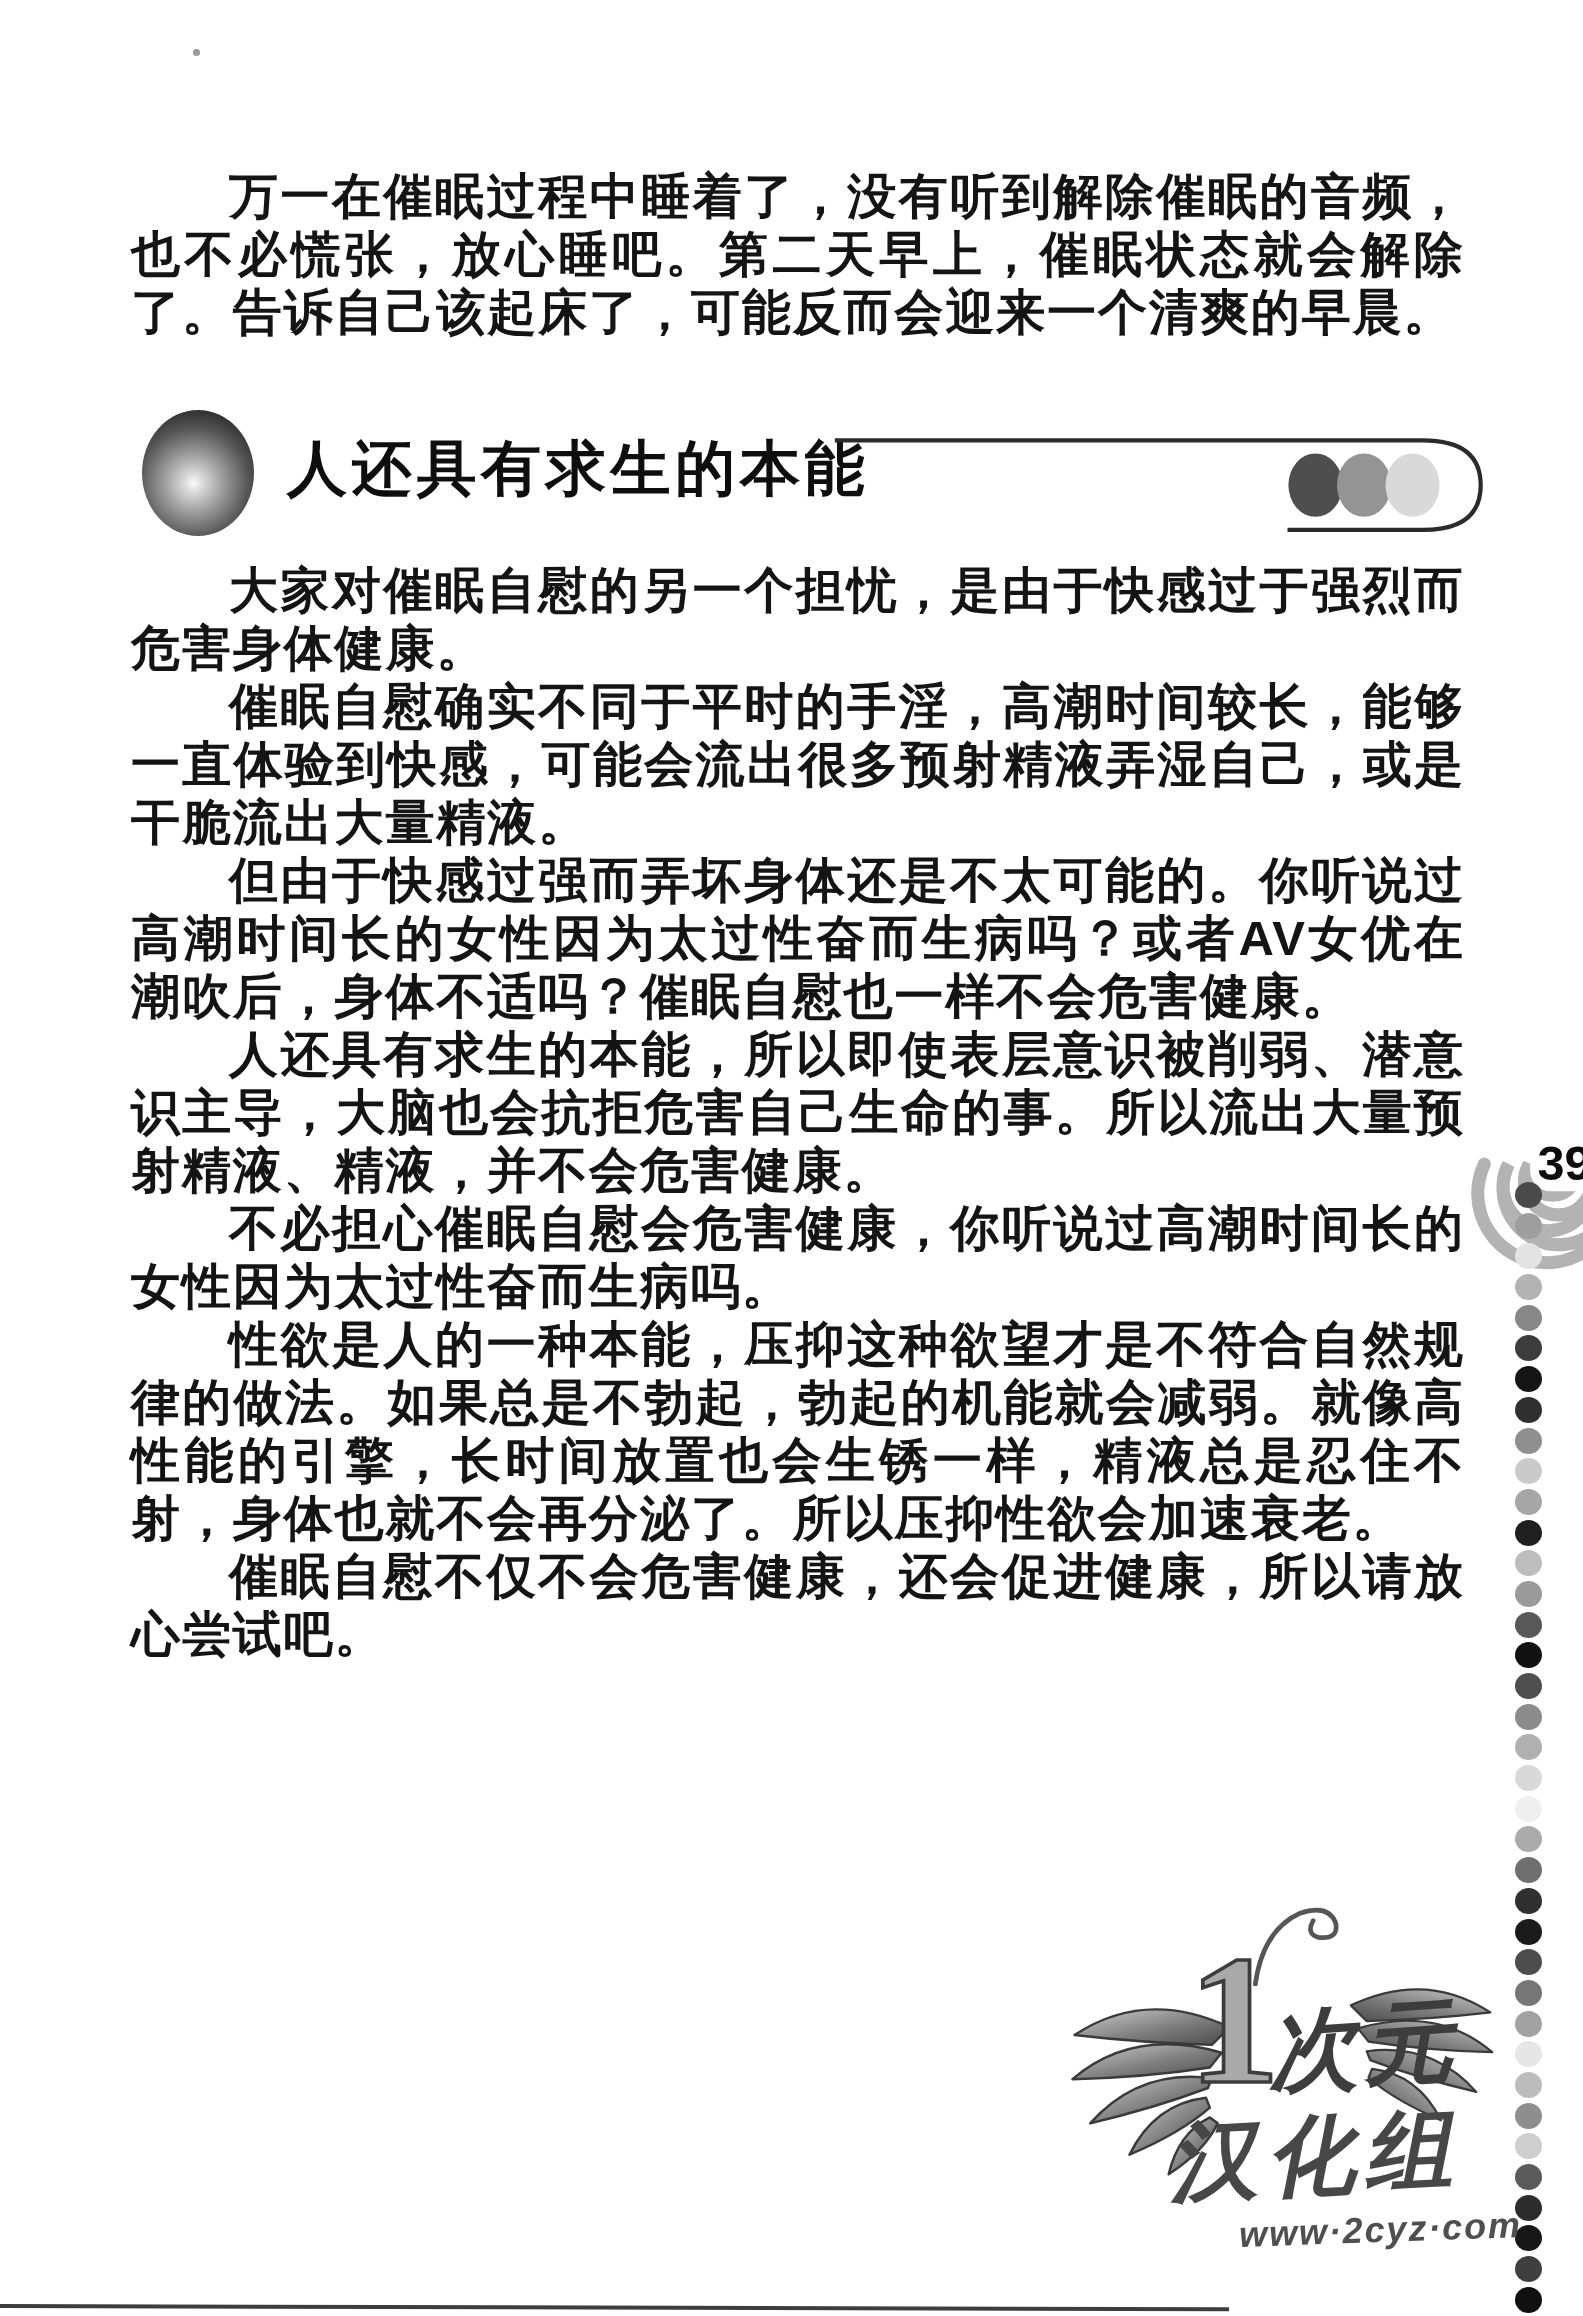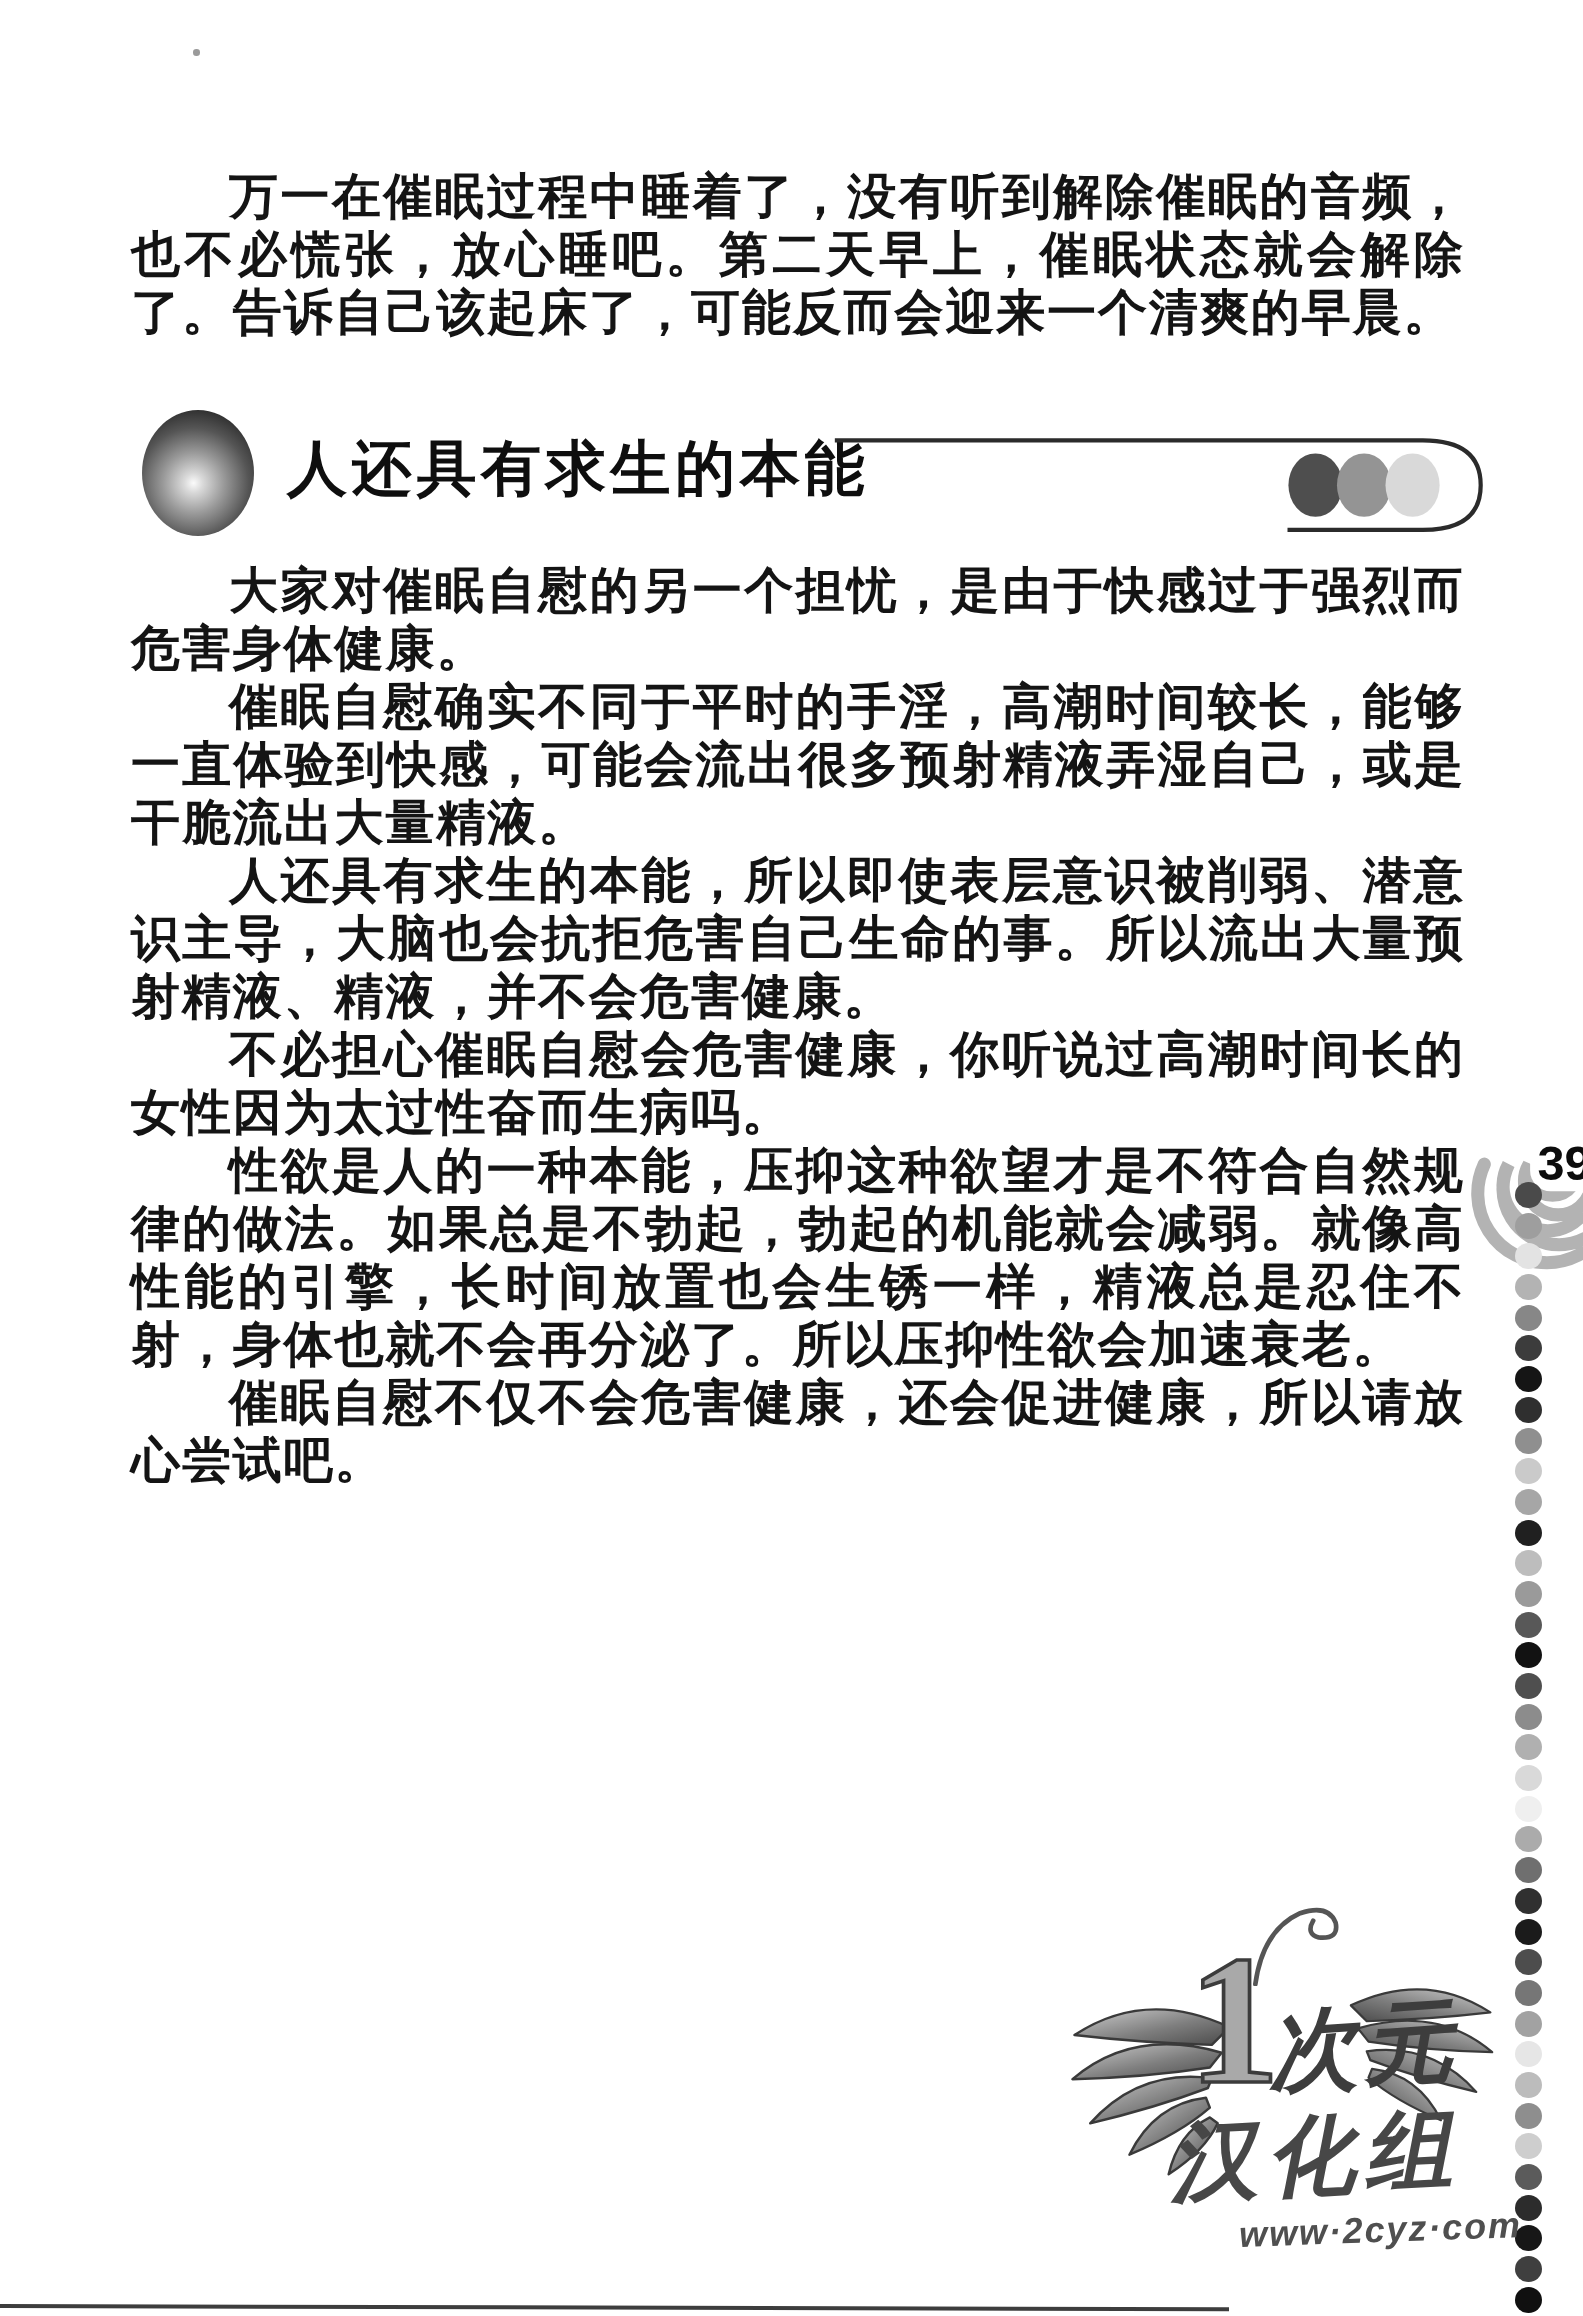--- a/index.html
+++ b/index.html
@@ -88,20 +88,21 @@
       <path d="M 5 10 H 635 Q 697 10 697 58 Q 697 106 635 106 H 490" fill="none" stroke="#2b2b2b" stroke-width="4.5"></path>
       <ellipse cx="520" cy="58" rx="29" ry="34" fill="#4e4e4e"></ellipse>
       <ellipse cx="572" cy="58" rx="29" ry="34" fill="#949494"></ellipse>
       <ellipse cx="624" cy="58" rx="29" ry="34" fill="#d9d9d9"></ellipse>
     </svg>
   </div>
 
   <div class="textcol" style="top:561px;">
       <p>大家对催眠自慰的另一个担忧，是由于快感过于强烈而危害身体健康。</p>
       <p>催眠自慰确实不同于平时的手淫，高潮时间较长，能够一直体验到快感，可能会流出很多预射精液弄湿自己，或是干脆流出大量精液。</p>
+      <p>但由于快感过强而弄坏身体还是不太可能的。你听说过高潮时间长的女性因为太过性奋而生病吗？或者AV女优在潮吹后，身体不适吗？催眠自慰也一样不会危害健康。</p>
       <p>人还具有求生的本能，所以即使表层意识被削弱、潜意识主导，大脑也会抗拒危害自己生命的事。所以流出大量预射精液、精液，并不会危害健康。</p>
       <p>不必担心催眠自慰会危害健康，你听说过高潮时间长的女性因为太过性奋而生病吗。</p>
       <p>性欲是人的一种本能，压抑这种欲望才是不符合自然规律的做法。如果总是不勃起，勃起的机能就会减弱。就像高性能的引擎，长时间放置也会生锈一样，精液总是忍住不射，身体也就不会再分泌了。所以压抑性欲会加速衰老。</p>
       <p>催眠自慰不仅不会危害健康，还会促进健康，所以请放心尝试吧。</p>
     </div>
 
   <div class="spiral-wrap">
     <svg width="225" height="215" viewBox="0 0 240 230">
       <path d="M 117 105 A 12 12 0 1 1 93 105 A 18 18 0 1 0 129 105 A 26 26 0 1 1 79 105 A 36 36 0 1 0 141 105 A 48 48 0 1 1 57 105 A 60 60 0 1 0 165 105 A 74 74 0 1 1 31 105" fill="none" stroke-width="14" stroke-linecap="round" stroke="#b3b3b3"></path>
       <rect x="80" y="70" width="76" height="64" rx="22" fill="#ffffff"></rect>

